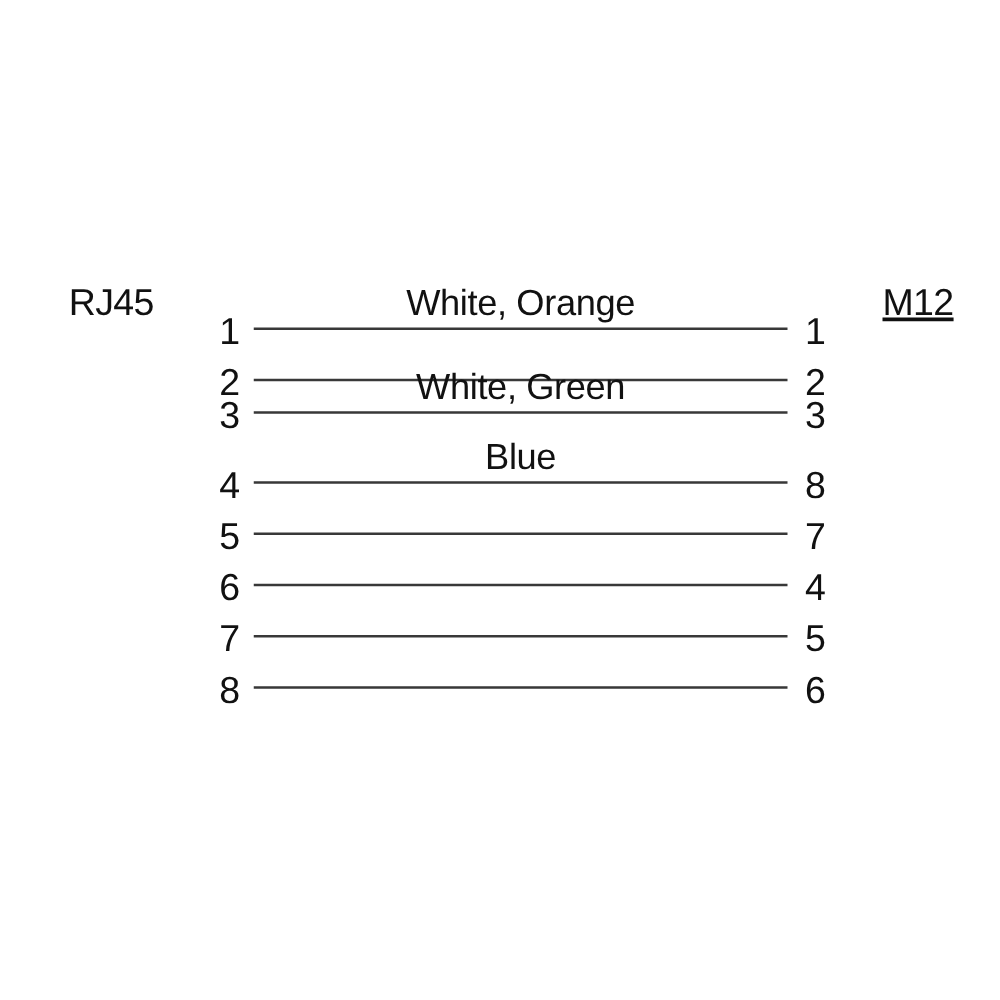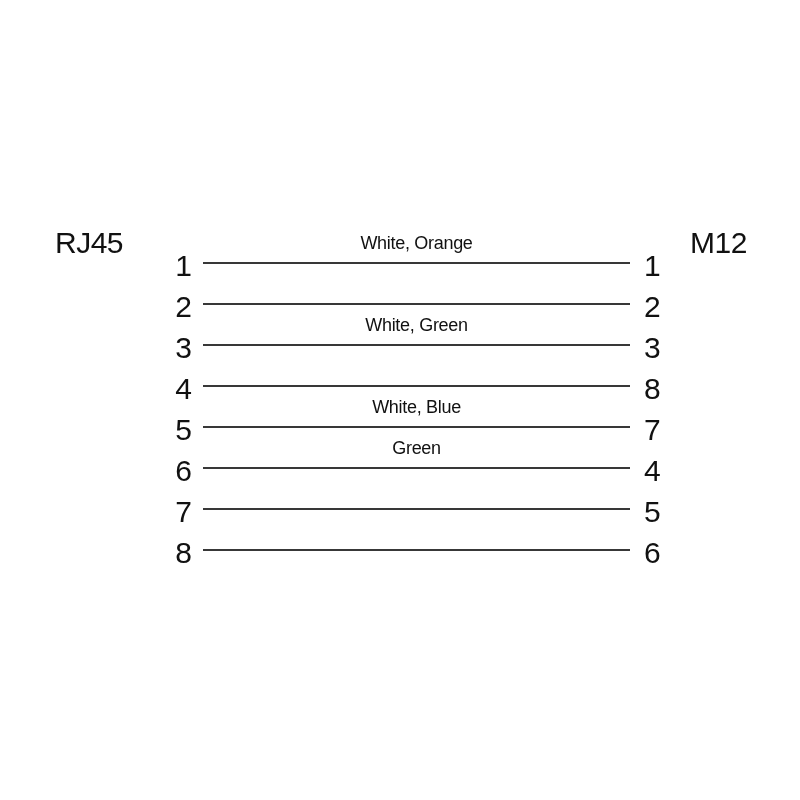--- a/index.html
+++ b/index.html
@@ -19,36 +19,36 @@
   .connector-label {
     position: absolute;
     top: 227px;
     height: 32px;
     line-height: 32px;
     font-size: 30px;
     letter-spacing: -0.5px;
     white-space: nowrap;
   }
   .connector-label.left { left: 55px; text-align: right; }
-  .connector-label.right { left: 690px; }
+  .connector-label.right { left: 706px; text-decoration: underline; }
   .row {
     position: absolute;
     left: 0;
     width: 800px;
     height: 56px;
   }
   .wire-label {
     position: absolute;
     top: 0;
     left: 203px;
     width: 427px;
     height: 32px;
     line-height: 32px;
     text-align: center;
-    font-size: 18px;
+    font-size: 29px;
     letter-spacing: -0.3px;
     white-space: nowrap;
   }
   .wire-line {
     position: absolute;
     top: 35px;
     left: 203px;
     width: 427px;
     height: 2px;
     background: #383838;
@@ -87,42 +87,41 @@
     <div class="pin left">1</div>
     <div class="pin right">1</div>
   </div>
 
   <div class="row" style="top:268px">
     <div class="wire-line"></div>
     <div class="pin left">2</div>
     <div class="pin right">2</div>
   </div>
 
-  <div class="row" style="top:309px">
+  <div class="row" style="top:294px">
     <div class="wire-label">White, Green</div>
     <div class="wire-line"></div>
     <div class="pin left">3</div>
     <div class="pin right">3</div>
   </div>
 
   <div class="row" style="top:350px">
+    <div class="wire-label">Blue</div>
     <div class="wire-line"></div>
     <div class="pin left">4</div>
     <div class="pin right">8</div>
   </div>
 
   <div class="row" style="top:391px">
-    <div class="wire-label">White, Blue</div>
     <div class="wire-line"></div>
     <div class="pin left">5</div>
     <div class="pin right">7</div>
   </div>
 
   <div class="row" style="top:432px">
-    <div class="wire-label">Green</div>
     <div class="wire-line"></div>
     <div class="pin left">6</div>
     <div class="pin right">4</div>
   </div>
 
   <div class="row" style="top:473px">
     <div class="wire-line"></div>
     <div class="pin left">7</div>
     <div class="pin right">5</div>
   </div>

